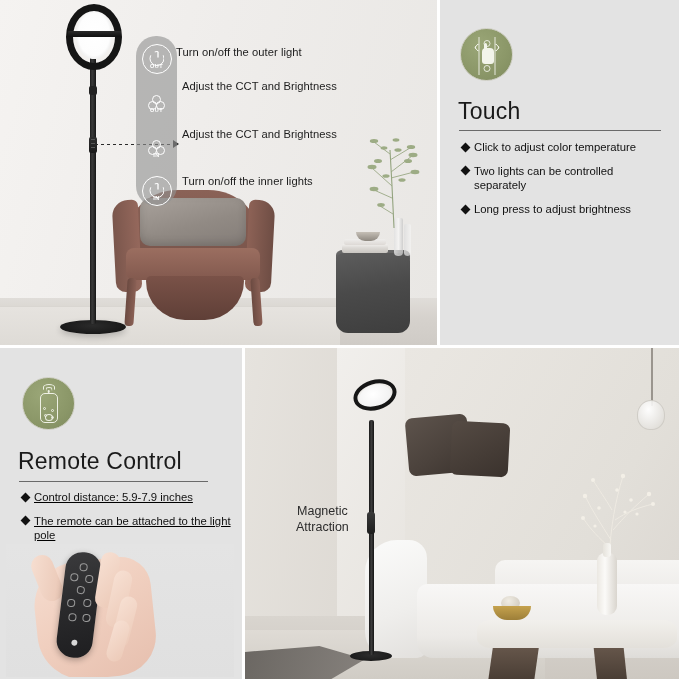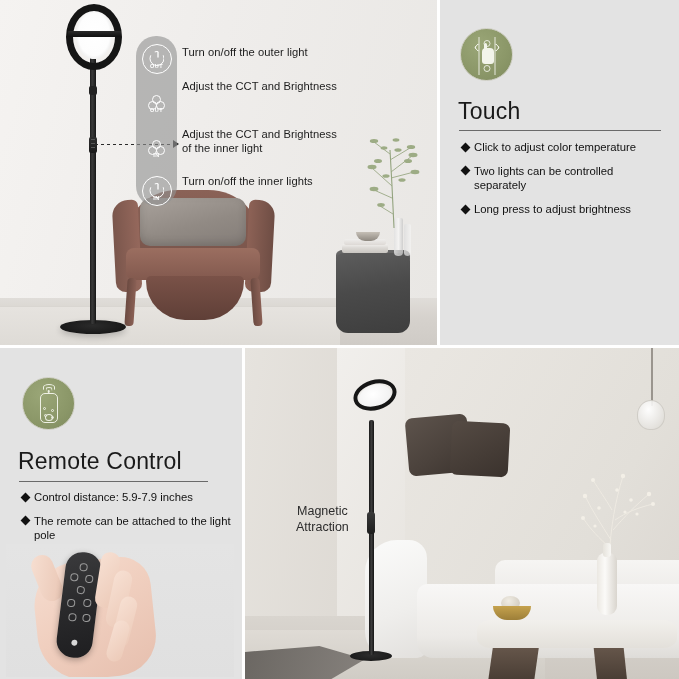--- a/index.html
+++ b/index.html
@@ -68,21 +68,21 @@
   .lbl { font-size:5.5px; color:#fff; letter-spacing:.4px; line-height:1;
     position:absolute; bottom:4px; left:50%; transform:translateX(-50%); font-weight:600;}
   .bubbles { position:relative; width:17px; height:15px; margin-bottom:2px; }
   .bub { position:absolute; width:9px; height:9px; border:1.3px solid #fff; border-radius:50%; }
   .bub-a { left:4px; top:0; }
   .bub-b { left:0; top:6px; }
   .bub-c { left:8px; top:6px; }
 
   .cl-text { position:absolute; font-size:11.2px; color:#1c1c1c; line-height:1.22;
     letter-spacing:.05px; }
-  .cl-t1 { left:182px; top:46px; }
+  .cl-t1 { left:176px; top:46px; }
   .cl-t2 { left:182px; top:80px; }
   .cl-t3 { left:182px; top:128px; }
   .cl-t4 { left:182px; top:175px; }
 
   .arrow-line { position:absolute; left:95px; top:144px; width:80px; height:1px;
     background: repeating-linear-gradient(90deg,#2a2a2a 0 3px,transparent 3px 6px); }
   .arrow-head { position:absolute; left:173px; top:140px; width:0; height:0;
     border-top:4px solid transparent; border-bottom:4px solid transparent;
     border-left:6px solid #2a2a2a; }
 
@@ -368,21 +368,20 @@
       </div>
 
       <div class="cl-text cl-t1">
         <div>Turn on/off the outer light</div>
       </div>
       <div class="cl-text cl-t2">
         <div>Adjust the CCT and Brightness</div>
       </div>
       <div class="cl-text cl-t3">
         <div>Adjust the CCT and Brightness</div>
-        <div>of the inner light</div>
       </div>
       <div class="cl-text cl-t4">
         <div>Turn on/off the inner lights</div>
       </div>
     </div>
   </div>
 
   <div class="q q-tr">
     <div class="green-circle" style="left:20px; top:28px;">
       <div class="gc-inner">
@@ -426,21 +425,21 @@
           <div class="r-btn r-s" style="left:10.5px; top:15px;"></div>
           <div class="r-btn r-s" style="left:3px; top:20px;"></div>
           <div class="r-btn r-s" style="left:10.5px; top:22px;"></div>
         </div>
       </div>
     </div>
 
     <div class="panel-title" style="left:18px; top:100px;">Remote Control</div>
     <div class="title-rule" style="left:19px; top:133px; width:189px;"></div>
 
-    <div class="bullets" style="left:22px; top:142px; width:212px;">
+    <div class="bullets" style="left:22px; top:142px; width:212px;text-decoration:underline;">
       <div class="bullet">
         <span class="dia"></span>
         <span class="btext">Control distance: 5.9-7.9 inches</span>
       </div>
       <div class="bullet">
         <span class="dia"></span>
         <span class="btext">The remote can be attached to the light pole</span>
       </div>
     </div>
 

